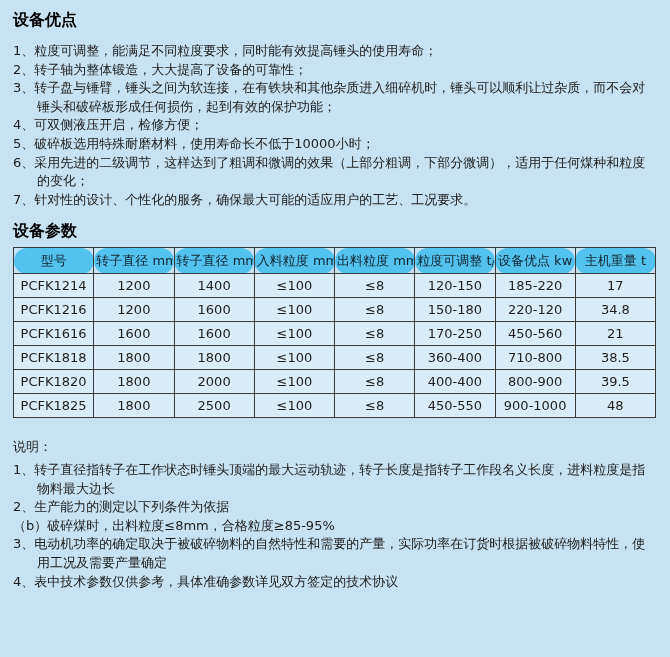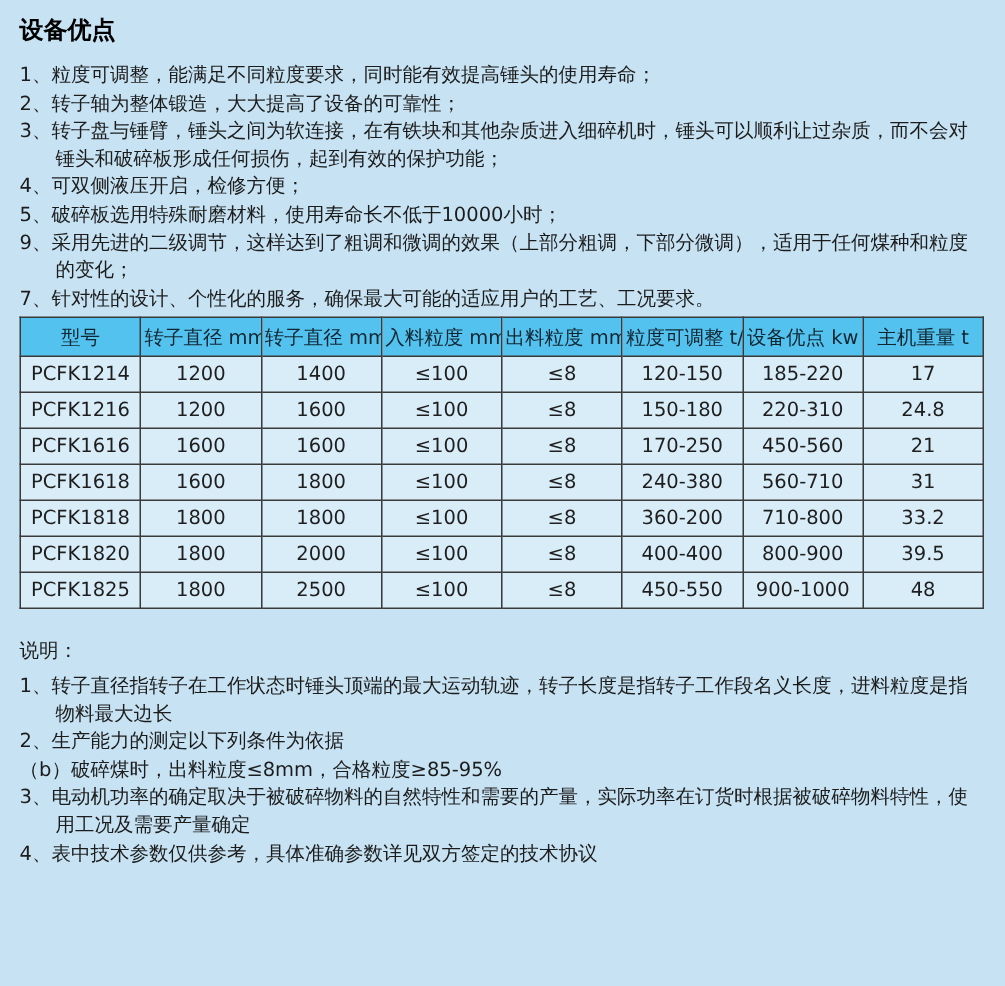--- a/index.html
+++ b/index.html
@@ -55,20 +55,21 @@
     font-size: 13px;
     padding: 0 2px;
     overflow: hidden;
     white-space: nowrap;
   }
   table.params th {
     background: var(--table-header-bg);
     font-weight: normal;
     height: 26px;
     color: #102530;
+    border-radius: 13px;
   }
   table.params td {
     background: var(--table-cell-bg);
     height: 24px;
     color: #1e1e1e;
   }
   .notes-title {
     font-size: 13px;
     line-height: 18.6px;
     margin: 20px 0 4px 0;
@@ -80,24 +81,25 @@
 <div class="page">
 
   <div class="section-title">设备优点</div>
 
   <div class="text-list">
       <div class="line">1、粒度可调整，能满足不同粒度要求，同时能有效提高锤头的使用寿命；</div>
       <div class="line">2、转子轴为整体锻造，大大提高了设备的可靠性；</div>
       <div class="line">3、转子盘与锤臂，锤头之间为软连接，在有铁块和其他杂质进入细碎机时，锤头可以顺利让过杂质，而不会对锤头和破碎板形成任何损伤，起到有效的保护功能；</div>
       <div class="line">4、可双侧液压开启，检修方便；</div>
       <div class="line">5、破碎板选用特殊耐磨材料，使用寿命长不低于10000小时；</div>
-      <div class="line">9、采用先进的二级调节，这样达到了粗调和微调的效果（上部分粗调，下部分微调），适用于任何煤种和粒度的变化；</div>
+      <div class="line">6、采用先进的二级调节，这样达到了粗调和微调的效果（上部分粗调，下部分微调），适用于任何煤种和粒度的变化；</div>
       <div class="line">7、针对性的设计、个性化的服务，确保最大可能的适应用户的工艺、工况要求。</div>
     </div>
 
+  <div class="section-title second">设备参数</div>
 
   <table class="params">
     <thead>
         <tr>
           <th>型号</th>
           <th>转子直径 mm</th>
           <th>转子直径 mm</th>
           <th>入料粒度 mm</th>
           <th>出料粒度 mm</th>
           <th>粒度可调整 t/h</th>
@@ -116,52 +118,42 @@
           <td>185-220</td>
           <td>17</td>
         </tr>
         <tr>
           <td>PCFK1216</td>
           <td>1200</td>
           <td>1600</td>
           <td>≤100</td>
           <td>≤8</td>
           <td>150-180</td>
-          <td>220-310</td>
-          <td>24.8</td>
+          <td>220-120</td>
+          <td>34.8</td>
         </tr>
         <tr>
           <td>PCFK1616</td>
           <td>1600</td>
           <td>1600</td>
           <td>≤100</td>
           <td>≤8</td>
           <td>170-250</td>
           <td>450-560</td>
           <td>21</td>
         </tr>
         <tr>
-          <td>PCFK1618</td>
-          <td>1600</td>
-          <td>1800</td>
-          <td>≤100</td>
-          <td>≤8</td>
-          <td>240-380</td>
-          <td>560-710</td>
-          <td>31</td>
-        </tr>
-        <tr>
           <td>PCFK1818</td>
           <td>1800</td>
           <td>1800</td>
           <td>≤100</td>
           <td>≤8</td>
-          <td>360-200</td>
+          <td>360-400</td>
           <td>710-800</td>
-          <td>33.2</td>
+          <td>38.5</td>
         </tr>
         <tr>
           <td>PCFK1820</td>
           <td>1800</td>
           <td>2000</td>
           <td>≤100</td>
           <td>≤8</td>
           <td>400-400</td>
           <td>800-900</td>
           <td>39.5</td>

